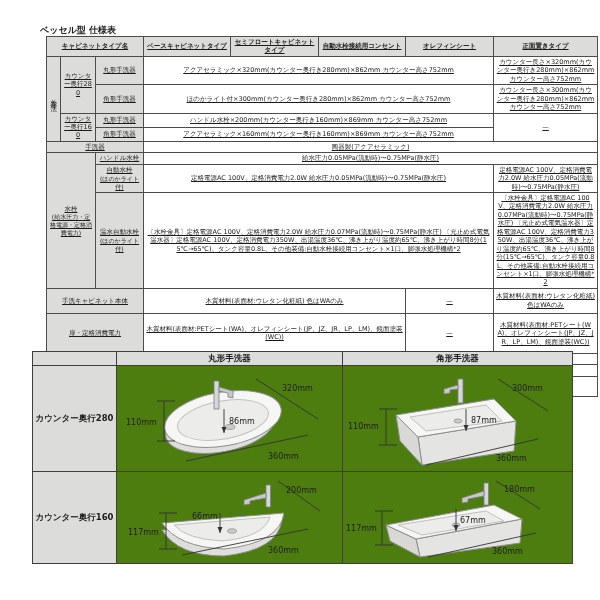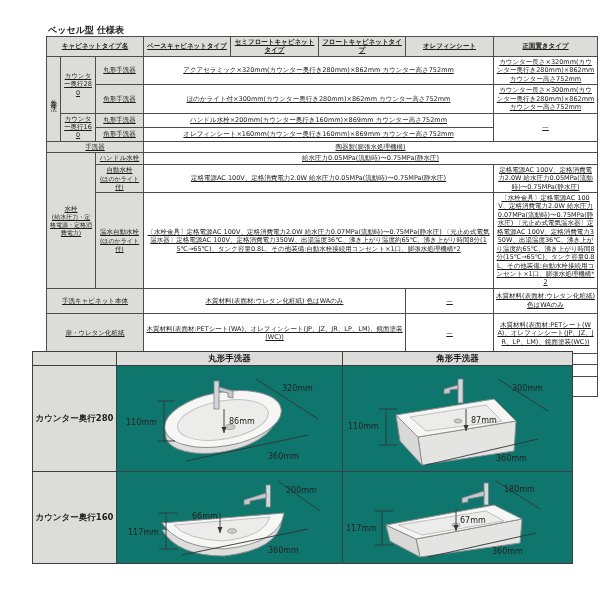--- a/index.html
+++ b/index.html
@@ -1,36 +1,36 @@
 <!DOCTYPE html>
 <html><head>
 <meta charset="utf-8">
 <style>
   html,body{margin:0;padding:0;background:#ffffff;}
   body{width:600px;height:600px;position:relative;overflow:hidden;
        font-family:"DejaVu Sans","Liberation Sans",sans-serif;color:#1c1c1c;}
-  .page-title{position:absolute;left:48px;top:24px;font-size:9px;font-weight:bold;}
+  .page-title{position:absolute;left:40px;top:24px;font-size:9px;font-weight:bold;}
 
   
   table.spec{position:absolute;left:46px;top:36px;width:551px;
              border-collapse:collapse;table-layout:fixed;text-decoration:underline;}
   table.spec td{border:1px solid #4c4c4c;font-size:6.5px;line-height:1.3;
                 text-align:center;vertical-align:middle;padding:1px 2px;
                 overflow:hidden;word-break:break-all;}
   table.spec td.lbl{background:#dcdcda;}
   table.spec td.hdr{background:#dcdcda;font-weight:bold;}
   .vtext{writing-mode:vertical-rl;text-orientation:upright;letter-spacing:2px;
          display:inline-block;font-size:6.5px;}
   .sub{display:block;font-size:6px;}
 
   
   table.diag{position:absolute;left:32px;top:351px;border-collapse:collapse;
              table-layout:fixed;}
   table.diag td{border:1.5px solid #3e3e3e;text-align:center;vertical-align:middle;
-                padding:0;background:#0f766e;}
+                padding:0;background:#4d7c0f;}
   table.diag td.dhdr{background:#dcdcda;font-weight:bold;font-size:8.5px;height:13px;}
   table.diag td.dlbl{background:#dcdcda;font-weight:bold;font-size:8.5px;}
   svg text{font-family:"DejaVu Sans","Liberation Sans",sans-serif;font-size:8px;fill:#222;}
   .dimline{stroke:#333;stroke-width:0.9;fill:none;}
   .sinkline{stroke:#8e8e90;stroke-width:1;}
 </style>
 </head>
 <body>
 
 <div class="page-title">ベッセル型 仕様表</div>
@@ -44,21 +44,21 @@
       <col style="width:88px">
       <col style="width:87px">
     <col style="width:88px">
       <col style="width:104px">
   </colgroup>
   <tbody>
       <tr style="height:11px">
     <td class="hdr" colspan="3">キャビネットタイプ名</td>
     <td class="hdr">ベースキャビネットタイプ</td>
     <td class="hdr">セミフロートキャビネットタイプ</td>
-    <td class="hdr">フロートキャビネットタイプ</td>
+    <td class="hdr">自動水栓接続用コンセント</td>
     <td class="hdr">オレフィンシート</td>
     <td class="hdr">正面置きタイプ</td>
   </tr>
   <tr style="height:24px">
     <td class="lbl" rowspan="4"><span class="vtext">外形寸法</span></td>
     <td class="lbl" rowspan="2">カウンター奥行280</td>
     <td class="lbl">丸形手洗器</td>
     <td colspan="4">アクアセラミック×320mm(カウンター奥行き280mm)×862mm カウンター高さ752mm</td>
     <td>カウンター長さ×320mm(カウンター奥行き280mm)×862mmカウンター高さ752mm</td>
   </tr>
@@ -68,25 +68,25 @@
     <td>カウンター長さ×300mm(カウンター奥行き280mm)×862mmカウンター高さ752mm</td>
   </tr>
   <tr style="height:11px">
     <td class="lbl" rowspan="2">カウンター奥行160</td>
     <td class="lbl">丸形手洗器</td>
     <td colspan="4">ハンドル水栓×200mm(カウンター奥行き160mm)×869mm カウンター高さ752mm</td>
     <td rowspan="2">—</td>
   </tr>
   <tr style="height:11px">
     <td class="lbl">角形手洗器</td>
-    <td colspan="4">オレフィンシート×160mm(カウンター奥行き160mm)×869mm カウンター高さ752mm</td>
+    <td colspan="4">アクアセラミック×160mm(カウンター奥行き160mm)×869mm カウンター高さ752mm</td>
   </tr>
   <tr style="height:10px">
     <td class="lbl" colspan="3">手洗器</td>
-    <td colspan="5">陶器製(膨張水処理機構)</td>
+    <td colspan="5">陶器製(アクアセラミック)</td>
   </tr>
   <tr style="height:10px">
     <td class="lbl" colspan="2" rowspan="3">
       <span>水栓</span>
       <span class="sub">(給水圧力・定格電源・定格消費電力)</span>
     </td>
     <td class="lbl">ハンドル水栓</td>
     <td colspan="5">給水圧力0.05MPa(流動時)〜0.75MPa(静水圧)</td>
   </tr>
   <tr style="height:20px">
@@ -105,21 +105,21 @@
     <td colspan="4">〔水栓金具〕定格電源AC 100V、定格消費電力2.0W 給水圧力0.07MPa(流動時)〜0.75MPa(静水圧) 〔元止め式電気温水器〕定格電源AC 100V、定格消費電力350W、出湯温度36℃、沸き上がり温度約65℃、沸き上がり時間8分(15℃→65℃)、タンク容量0.8L、その他装備:自動水栓接続用コンセント×1口、膨張水処理機構*2</td>
     <td>〔水栓金具〕定格電源AC 100V、定格消費電力2.0W 給水圧力0.07MPa(流動時)〜0.75MPa(静水圧) 〔元止め式電気温水器〕定格電源AC 100V、定格消費電力350W、出湯温度36℃、沸き上がり温度約65℃、沸き上がり時間8分(15℃→65℃)、タンク容量0.8L、その他装備:自動水栓接続用コンセント×1口、膨張水処理機構*2</td>
   </tr>
   <tr style="height:25px">
     <td class="lbl" colspan="3">手洗キャビネット本体</td>
     <td colspan="3">木質材料(表面材:ウレタン化粧紙) 色はWAのみ</td>
     <td>—</td>
     <td>木質材料(表面材:ウレタン化粧紙)色はWAのみ</td>
   </tr>
   <tr style="height:40px">
-    <td class="lbl" colspan="3">扉・ウレタン化粧紙</td>
+    <td class="lbl" colspan="3">扉・定格消費電力</td>
     <td colspan="3">木質材料(表面材:PETシート(WA)、オレフィンシート(JP、JZ、JR、LP、LM)、鏡面塗装(WC))</td>
     <td>—</td>
     <td>木質材料(表面材:PETシート(WA)、オレフィンシート(JP、JZ、JR、LP、LM)、鏡面塗装(WC))</td>
   </tr>
   <tr style="height:10px">
     <td class="lbl" colspan="3">カウンター</td>
     <td colspan="5">木質材料(表面材:メラミン化粧板(JP、JZ、JR、LP、LM、WA)、人造大理石*1(WC))</td>
   </tr>
   <tr style="height:10px">
     <td class="lbl" colspan="3">手すり</td>

